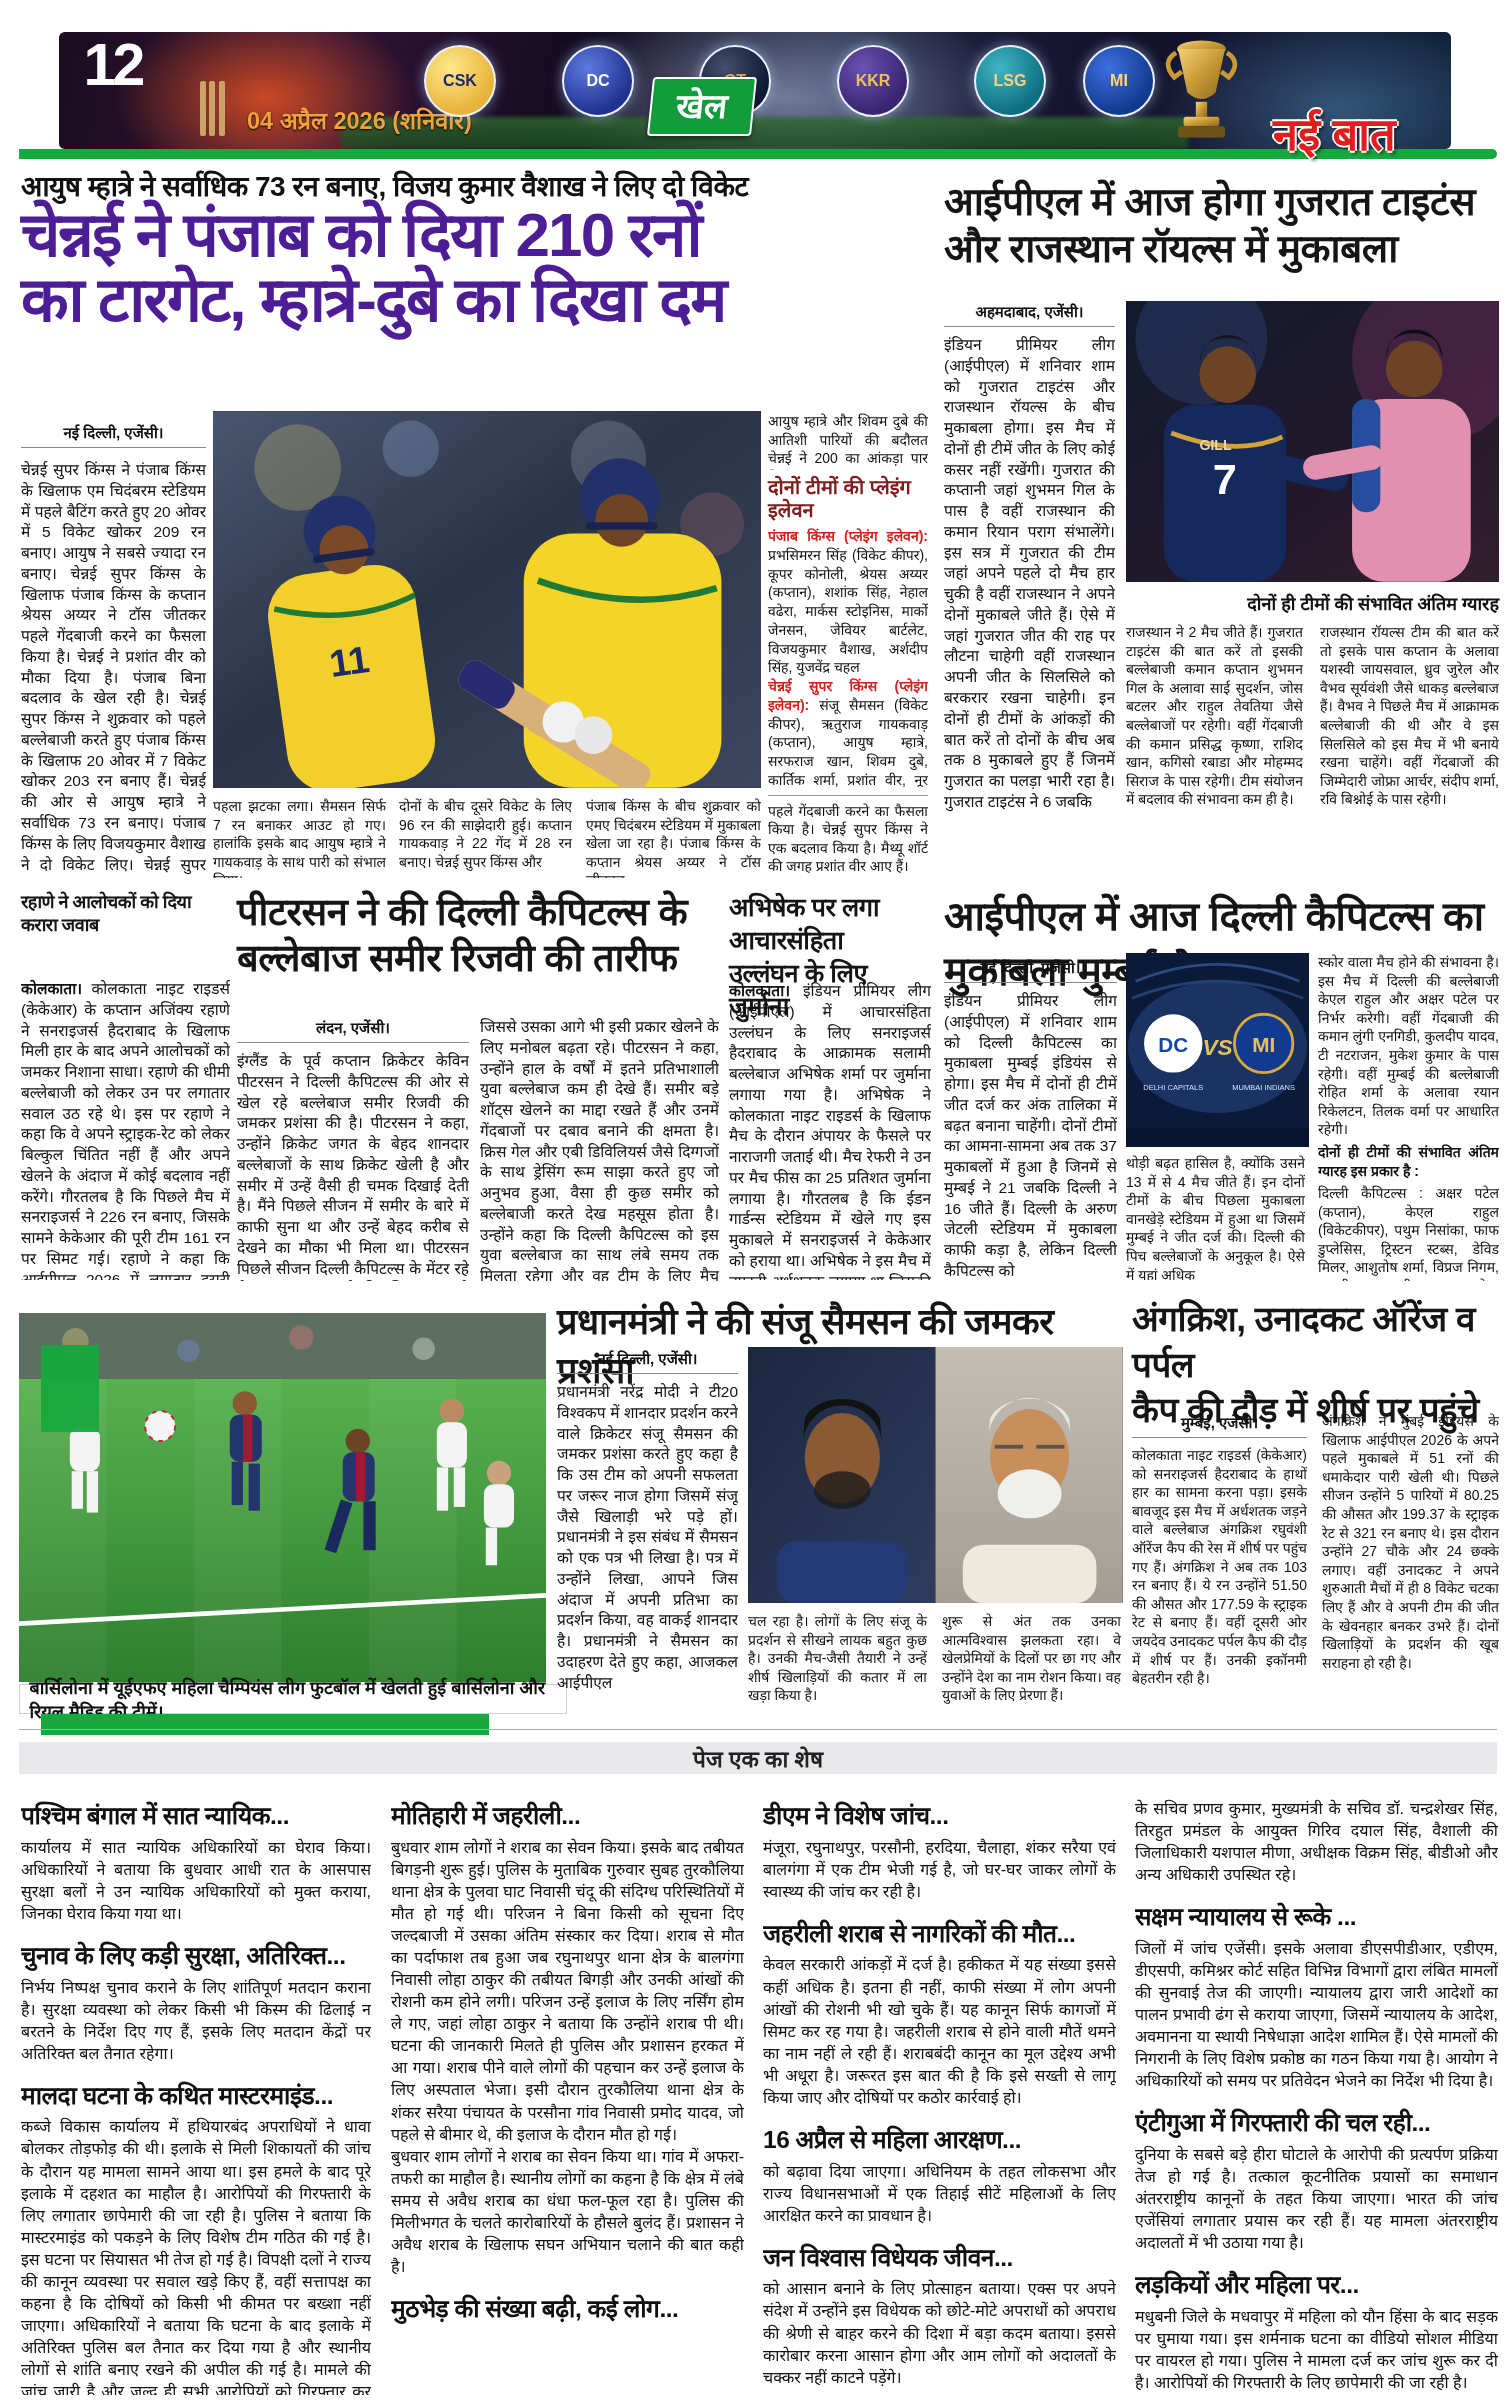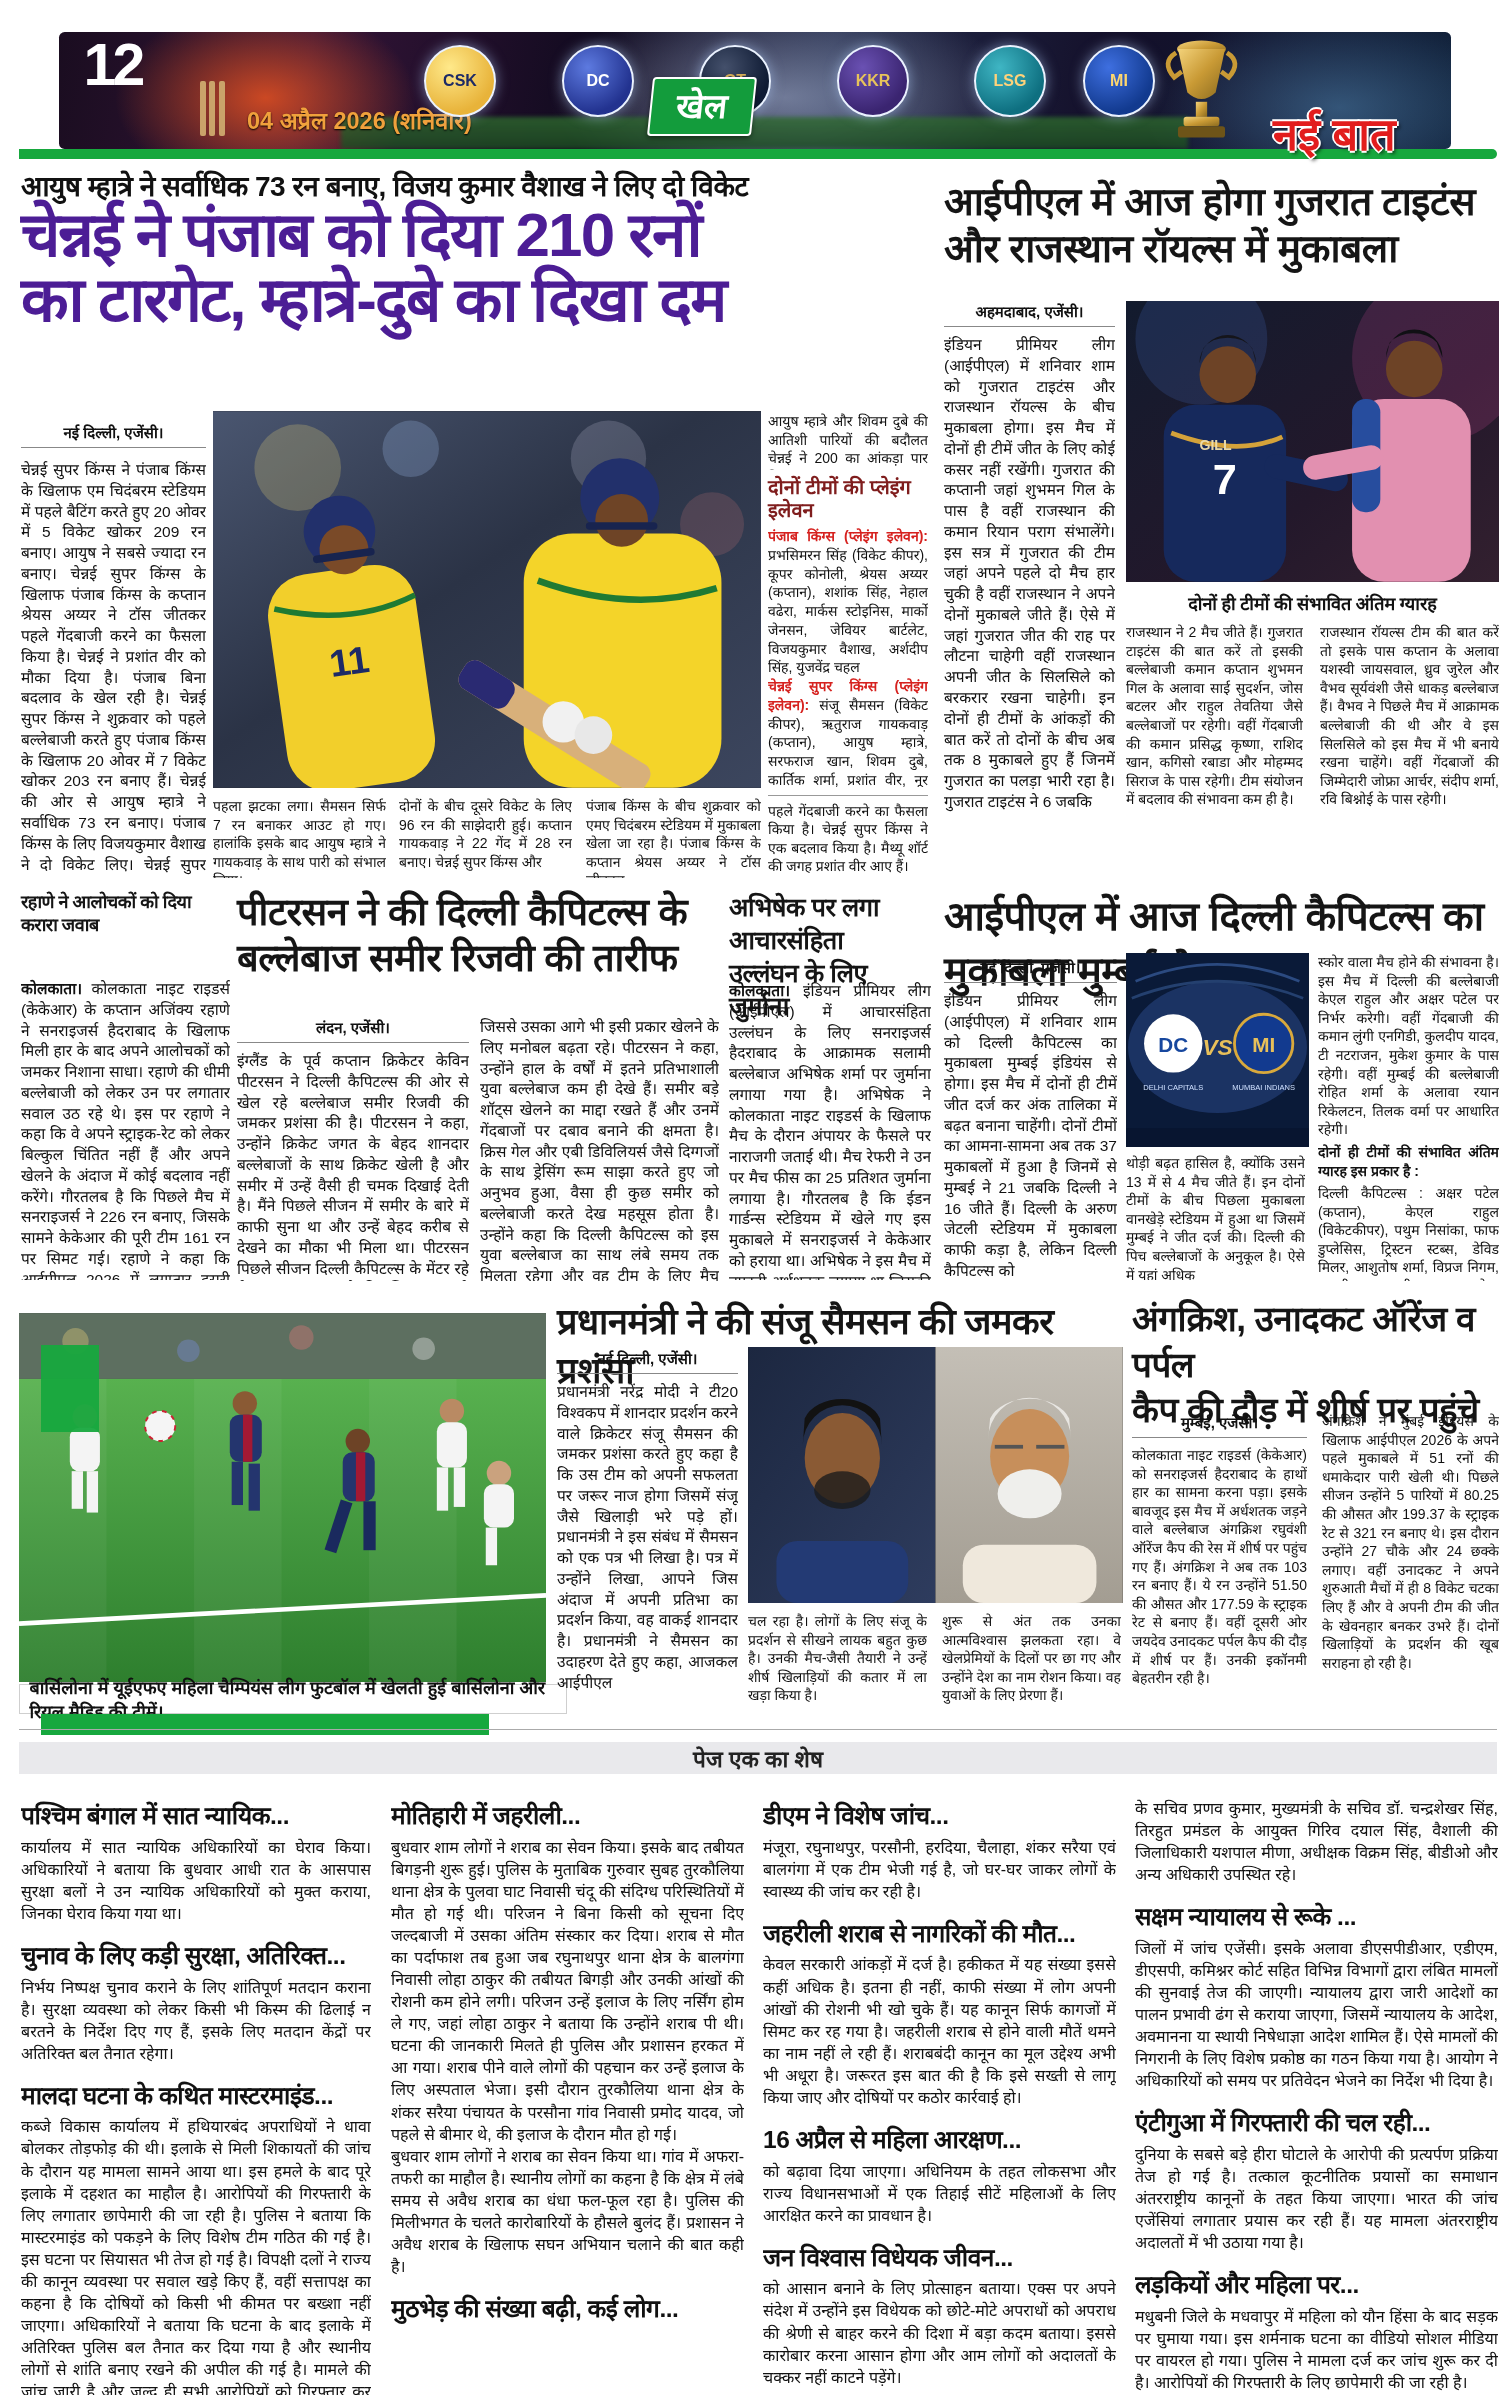--- a/index.html
+++ b/index.html
@@ -37,21 +37,21 @@
   .kicker{left:21px;top:166px;width:906px;font-size:28px;font-weight:900;letter-spacing:-0.5px;}
   .lead-hl{left:21px;top:202px;width:910px;font-size:62px;line-height:1.05;font-weight:900;letter-spacing:-1.9px;color:#4c1d95;}
   .hl{font-weight:900;color:#151515;letter-spacing:-0.5px;}
   .by{font-size:15px;font-weight:bold;text-align:center;border-bottom:0.9px solid #888;padding-bottom:4.7px;}
   .body{font-size:15.5px;line-height:1.34;text-align:justify;overflow:hidden;}
   .body .dl{font-weight:900;}
   .sm{font-size:14px;line-height:1.33;}
   .xi-title{font-size:20px;font-weight:900;color:#7f1d1d;line-height:1.15;}
   .xi{font-size:14px;line-height:1.34;text-align:justify;overflow:hidden;}
   .xi .red{color:#d6221f;font-weight:900;}
-  .capline{font-size:18px;font-weight:900;text-align:center;font-family:Liberation Serif, serif;}
+  .capline{font-size:18px;font-weight:900;text-align:right;}
   .bold{font-weight:900;}
   
   .ph{overflow:hidden;background:#222;}
   .capstrip{background:#fff;border:0.9px solid #cfcfcf;font-size:18px;font-weight:bold;
             display:flex;align-items:center;padding:0 9.4px;}
   .gacc{background:#17a83e;}
   
   .topline{left:19px;top:1729px;width:1478px;height:0.9px;background:#aaa;}
   .band{left:19px;top:1742px;width:1478px;height:32px;background:#e9e9ec;display:flex;align-items:center;justify-content:center;
         font-size:22.6px;font-weight:900;color:#222;}

